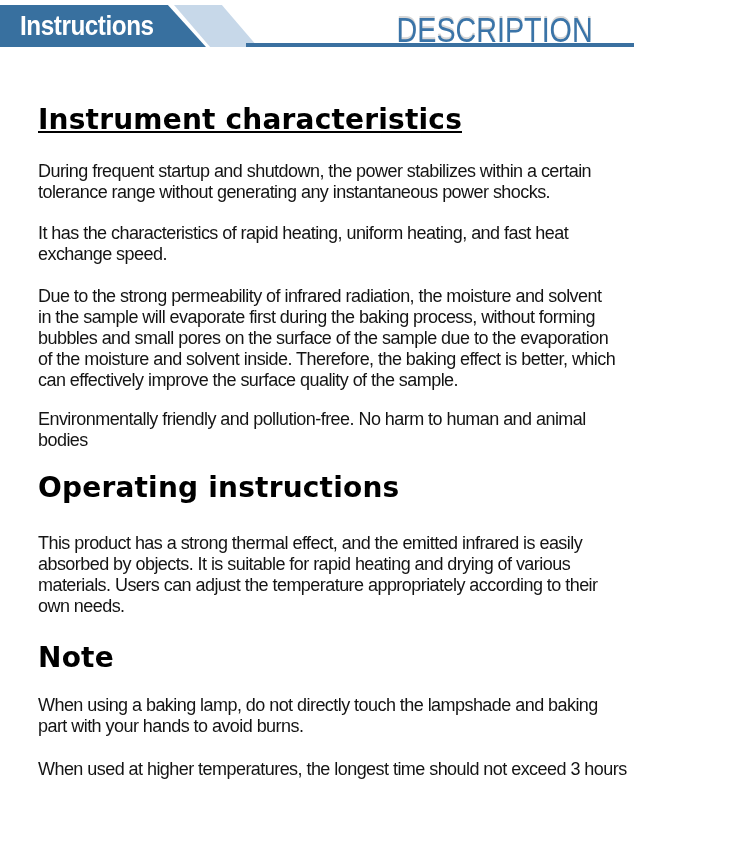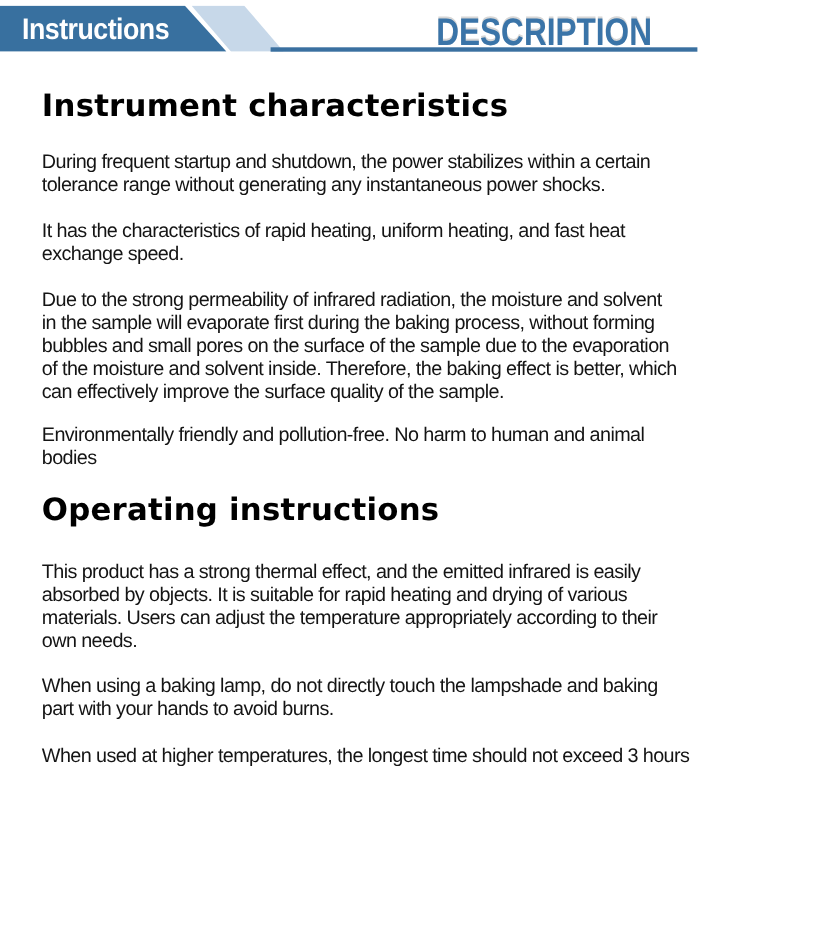--- a/index.html
+++ b/index.html
@@ -29,41 +29,41 @@
     white-space: nowrap;
   }
   .badge-label span { display: inline-block; transform: scaleX(0.9); transform-origin: left center; }
   .title-rule {
     position: absolute; left: 246px; right: 0; top: 43px; height: 4px;
     background: #3a70a0;
   }
   .page-title {
     position: absolute; left: 330px; width: 330px; bottom: 0;
     text-align: center; color: #3a74a8;
-    font-weight: bold; font-size: 35px; line-height: 1;
+    font-weight: normal; font-size: 35px; line-height: 1;
     text-shadow: 0 -2px 0 #d6d6d6;
     white-space: nowrap;
   }
   .page-title span { display: inline-block; transform: scaleX(0.82); transform-origin: center bottom; }
 
   
   .content { padding-left: 38px; }
   .section-heading {
     margin: 0; color: #000000;
     font-family: "DejaVu Sans", sans-serif;
     font-weight: bold; font-size: 28px; line-height: 34px;
     letter-spacing: 0.2px;
   }
   .body-text {
     margin: 0; width: 715px;
     color: #141414;
     font-size: 18px; line-height: 21px; letter-spacing: -0.55px;
     white-space: pre-line;
   }
-  .mt-56 { margin-top: 32px; }
+  .mt-56 { margin-top: 56px; text-decoration: underline; }
   .mt-28 { margin-top: 28px; }
   .mt-24 { margin-top: 24px; }
   .mt-22 { margin-top: 22px; }
   .mt-21 { margin-top: 21px; }
   .mt-20 { margin-top: 20px; }
   .mt-18 { margin-top: 18px; }
 </style>
 </head>
 <body>
 
@@ -98,18 +98,19 @@
 
   <section>
     <h2 class="section-heading mt-20">Operating instructions</h2>
     <p class="body-text mt-28">This product has a strong thermal effect, and the emitted infrared is easily
 absorbed by objects. It is suitable for rapid heating and drying of various
 materials. Users can adjust the temperature appropriately according to their
 own needs.</p>
   </section>
 
   <section>
+    <h2 class="section-heading mt-24">Note</h2>
     <p class="body-text mt-20">When using a baking lamp, do not directly touch the lampshade and baking
 part with your hands to avoid burns.</p>
     <p class="body-text mt-22">When used at higher temperatures, the longest time should not exceed 3 hours</p>
   </section>
 
 </div>
 
 </body></html>

